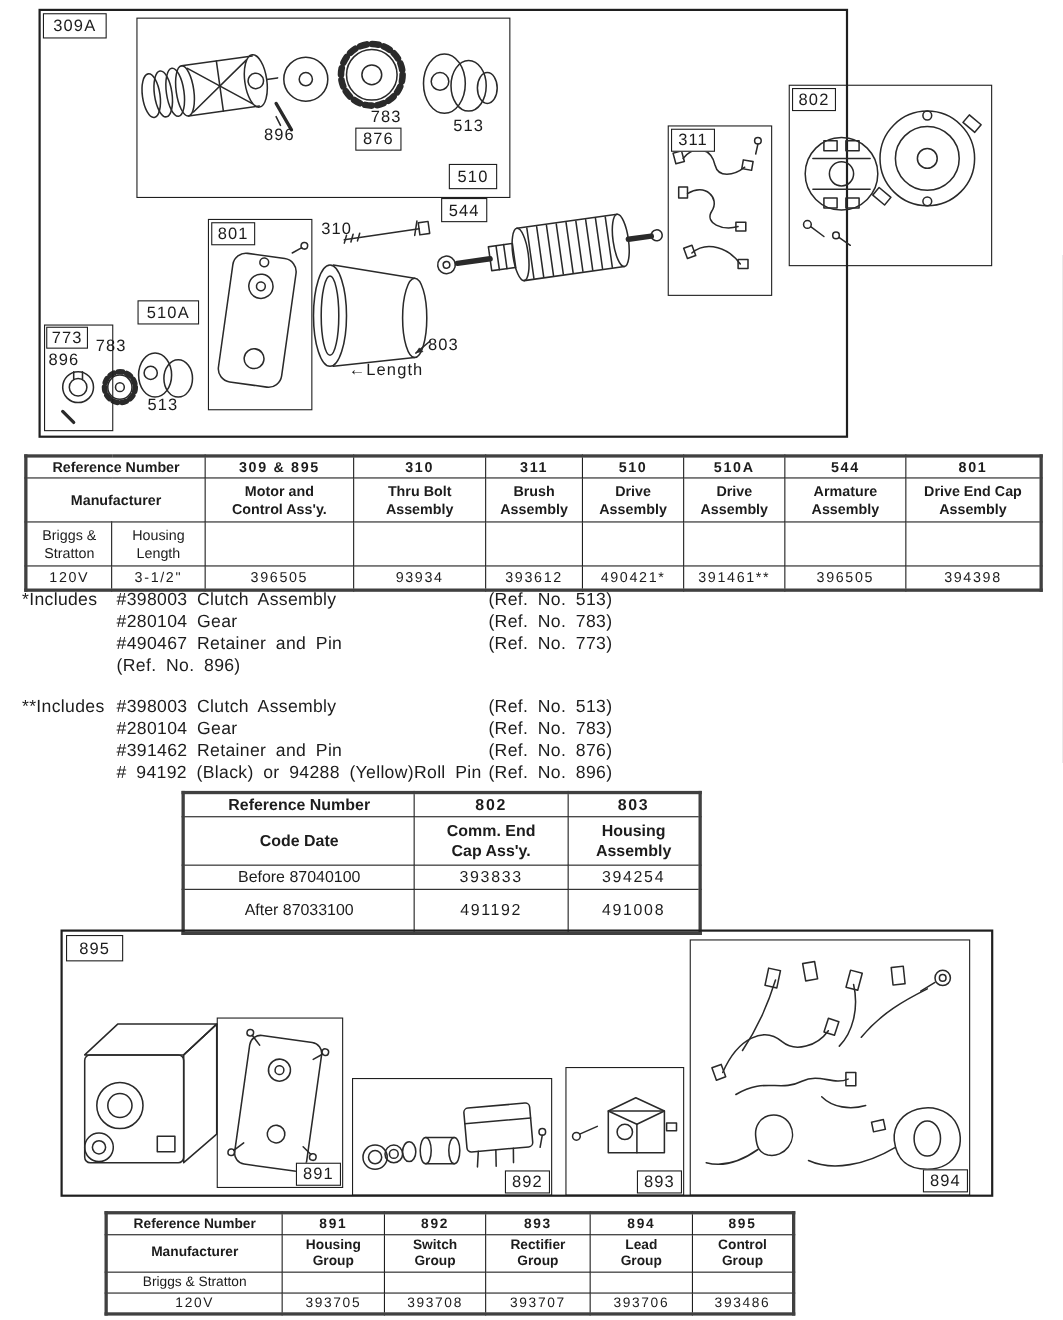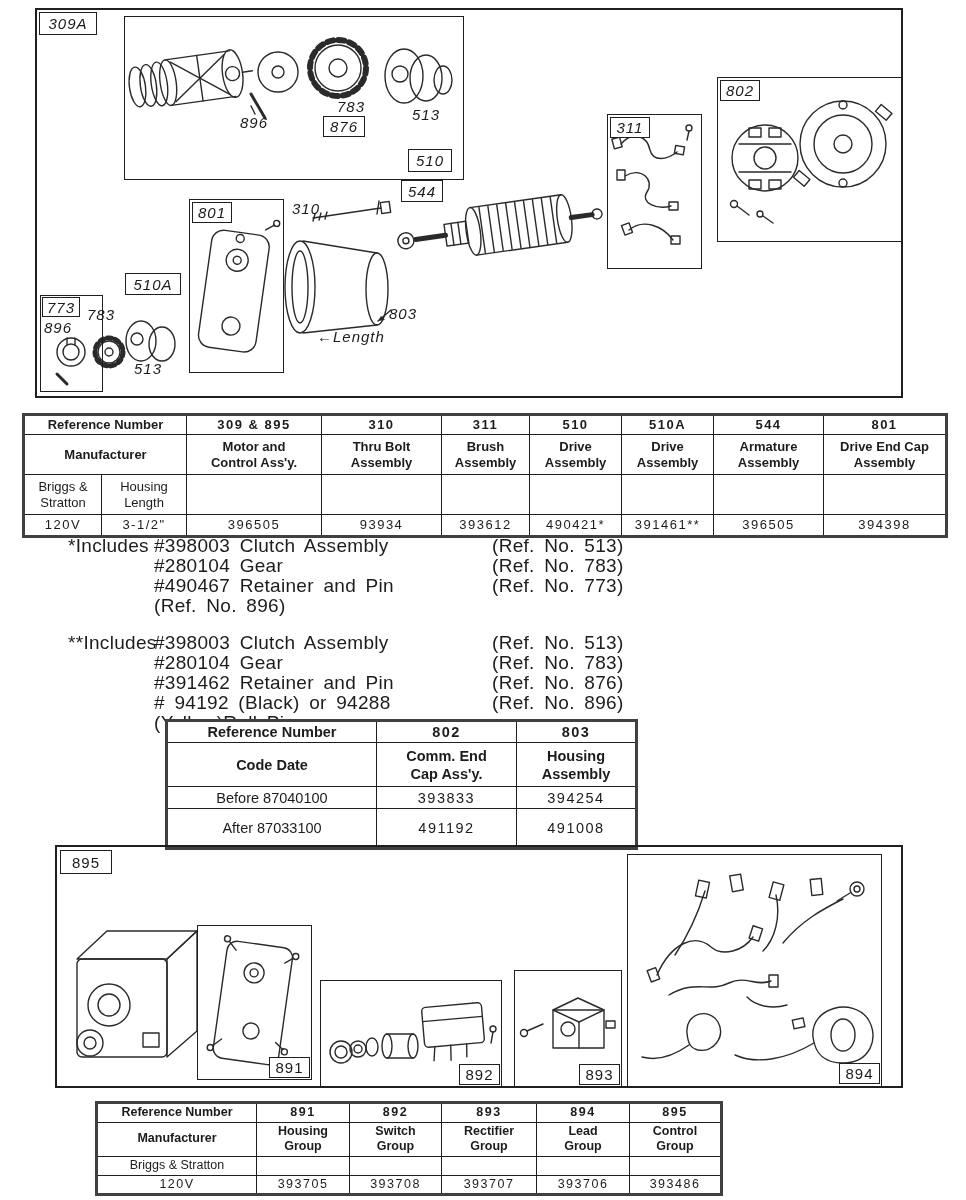--- a/index.html
+++ b/index.html
@@ -33,30 +33,30 @@
     border:1.5px solid #1f1f1f; text-align:center; vertical-align:middle;
     font-size:13px; padding:1px 2px; line-height:1.25;
   }
   tr.bold td { font-weight:bold; }
   td.pre { white-space:pre-line;margin-left:44px; }
   td.vbottom { vertical-align:bottom; padding-bottom:3px; }
   td.num { letter-spacing:1.5px; }
   #t2 td { font-size:14.5px; }
   #t3 td { font-size:12.5px; }
 
-  .notes { position:absolute; font-size:19px; letter-spacing:0.3px;margin-left:48px; }
+  .notes { position:absolute; font-size:16px; letter-spacing:0.3px; }
   .note-line { display:grid; grid-template-columns:86px 338px auto; line-height:20px; word-spacing:4px; }
   .note-lead { white-space:nowrap; }
 </style>
 </head>
 <body>
 
 <div class="page">
 
-  <div class="frame" style="left:35px; top:8px; width:868px; height:390px;font-style:italic;">
+  <div class="frame" style="left:35px; top:8px; width:736px; height:390px;">
 
     <svg class="art" width="868" height="390" viewBox="0 0 868 390">
 
       <g transform="rotate(-8 150 70)">
         <ellipse cx="100" cy="70" rx="8" ry="20"></ellipse>
         <ellipse cx="111" cy="70" rx="8" ry="21"></ellipse>
         <ellipse cx="122" cy="70" rx="8" ry="22"></ellipse>
         <ellipse cx="131" cy="70" rx="8" ry="23"></ellipse>
         <line x1="131" y1="47" x2="196" y2="47"></line>
         <line x1="131" y1="93" x2="196" y2="93"></line>

